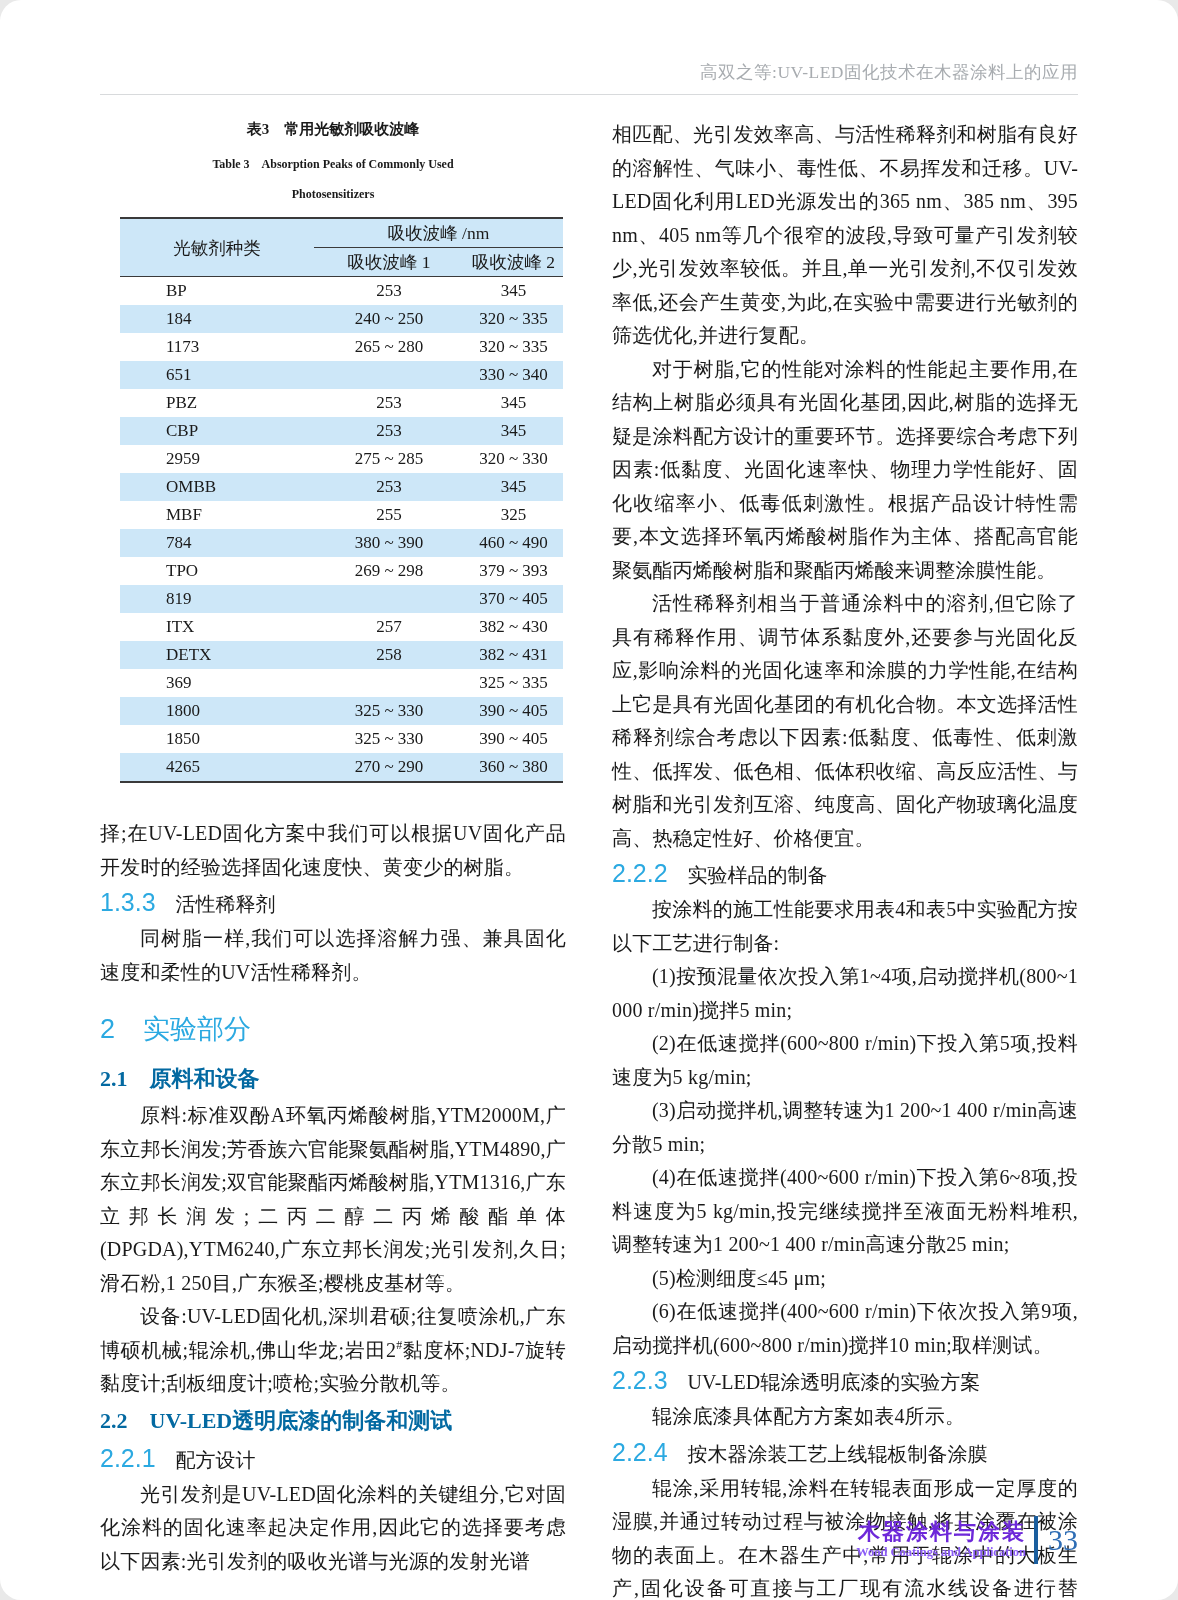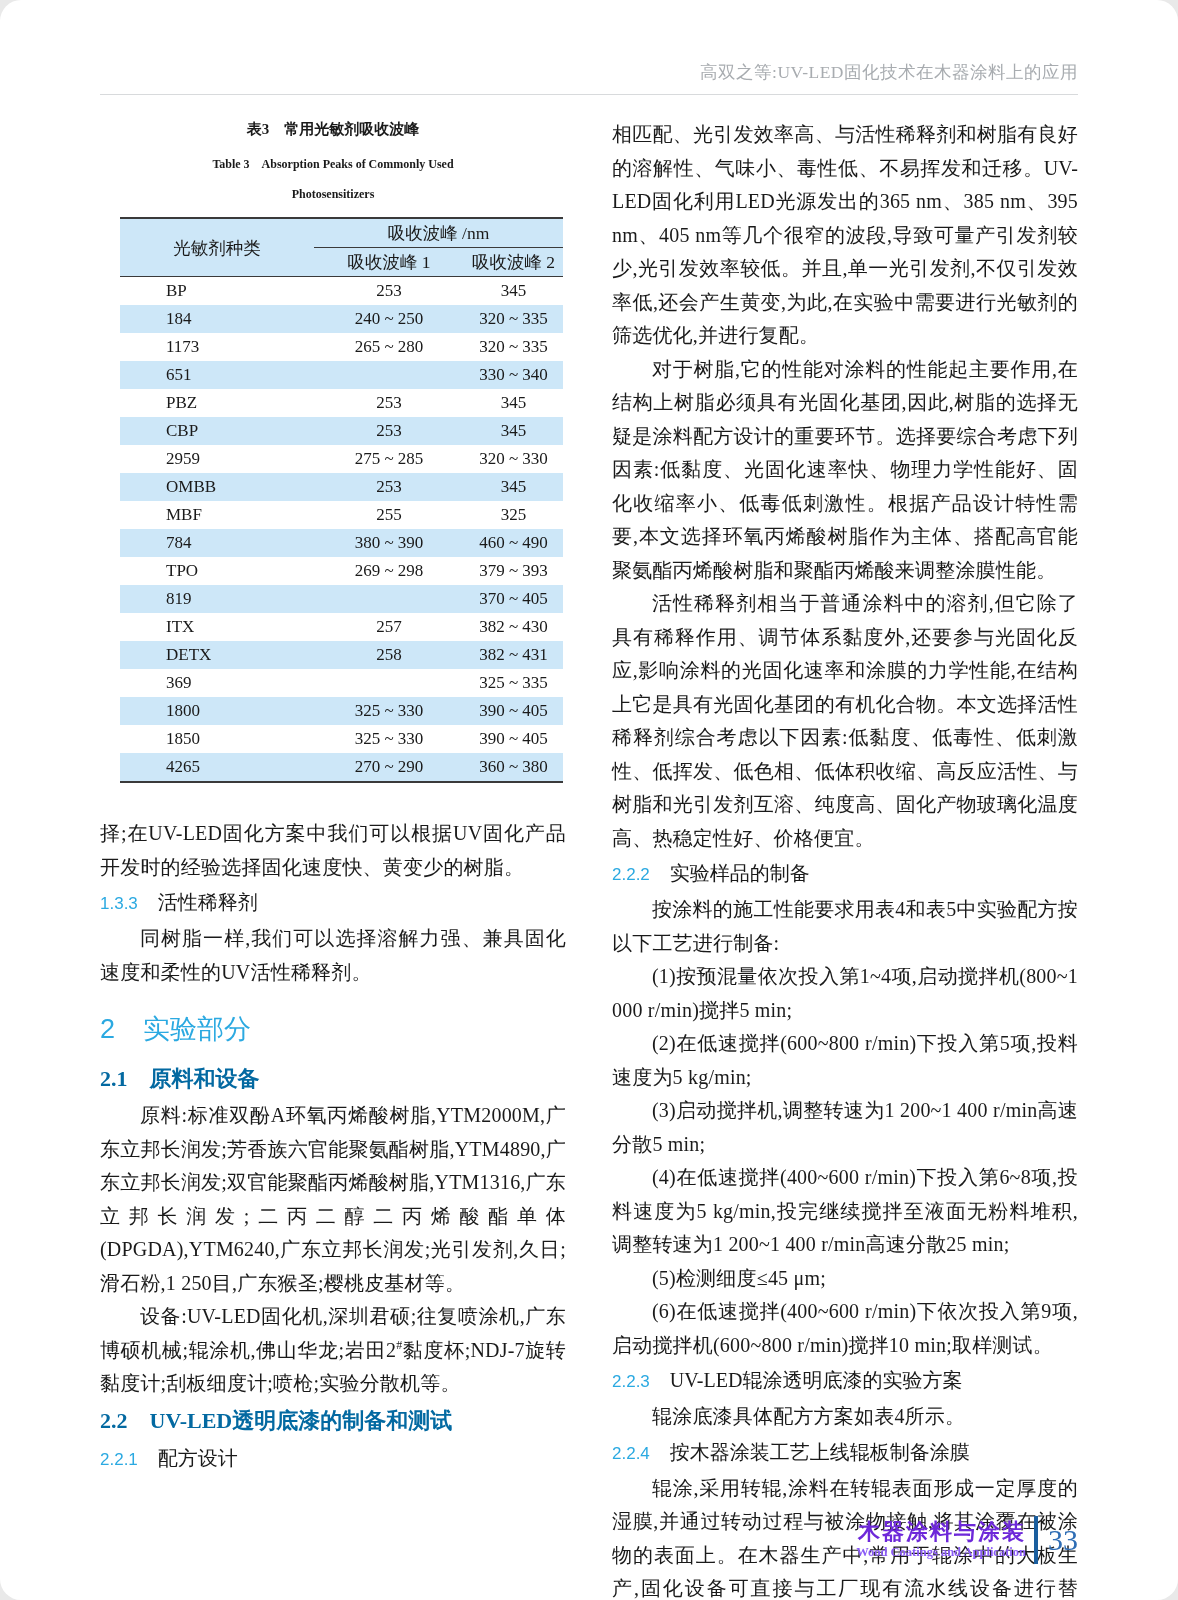--- a/index.html
+++ b/index.html
@@ -62,21 +62,21 @@
   .after-table{margin-top:34px;}
   sup.hash{font-size:12px;vertical-align:super;line-height:0;}
   
   .h3{ 
     font-size:20px;line-height:34px;margin:1px 0;
   }
   .h3 .num{
     color:#2bа9e1;
     color:#2ba9e1;
     font-family:"Liberation Sans","DejaVu Sans",sans-serif;
-    margin-right:20px;font-size:17px;
+    margin-right:20px;font-size:25px;
   }
   .h2{ 
     color:#0369a1;font-weight:bold;font-size:22px;line-height:36px;
     font-family:Liberation Serif, serif;margin:2px 0;
   }
   .h2 .num{margin-right:22px;}
   .h1{ 
     color:#2ba9e1;font-size:27px;line-height:40px;
     font-family:"Liberation Sans","DejaVu Sans",sans-serif;
     margin:20px 0 12px 0;
@@ -244,20 +244,21 @@
       <p class="para ind">原料:标准双酚A环氧丙烯酸树脂,YTM2000M,广东立邦长润发;芳香族六官能聚氨酯树脂,YTM4890,广东立邦长润发;双官能聚酯丙烯酸树脂,YTM1316,广东立邦长润发;二丙二醇二丙烯酸酯单体(DPGDA),YTM6240,广东立邦长润发;光引发剂,久日;滑石粉,1 250目,广东猴圣;樱桃皮基材等。</p>
       <p class="para ind"><span>设备:UV-LED固化机,深圳君硕;往复喷涂机,广东博硕机械;辊涂机,佛山华龙;岩田2</span><sup class="hash">#</sup><span>黏度杯;NDJ-7旋转黏度计;刮板细度计;喷枪;实验分散机等。</span></p>
 
       <div class="h2">
         <span class="num">2.2</span><span>UV-LED透明底漆的制备和测试</span>
       </div>
 
       <div class="h3">
         <span class="num">2.2.1</span><span>配方设计</span>
       </div>
+      <p class="para ind">光引发剂是UV-LED固化涂料的关键组分,它对固化涂料的固化速率起决定作用,因此它的选择要考虑以下因素:光引发剂的吸收光谱与光源的发射光谱</p>
 
     </div>
 
     <div class="col">
 
       <p class="para">相匹配、光引发效率高、与活性稀释剂和树脂有良好的溶解性、气味小、毒性低、不易挥发和迁移。UV-LED固化利用LED光源发出的365 nm、385 nm、395 nm、405 nm等几个很窄的波段,导致可量产引发剂较少,光引发效率较低。并且,单一光引发剂,不仅引发效率低,还会产生黄变,为此,在实验中需要进行光敏剂的筛选优化,并进行复配。</p>
       <p class="para ind">对于树脂,它的性能对涂料的性能起主要作用,在结构上树脂必须具有光固化基团,因此,树脂的选择无疑是涂料配方设计的重要环节。选择要综合考虑下列因素:低黏度、光固化速率快、物理力学性能好、固化收缩率小、低毒低刺激性。根据产品设计特性需要,本文选择环氧丙烯酸树脂作为主体、搭配高官能聚氨酯丙烯酸树脂和聚酯丙烯酸来调整涂膜性能。</p>
       <p class="para ind">活性稀释剂相当于普通涂料中的溶剂,但它除了具有稀释作用、调节体系黏度外,还要参与光固化反应,影响涂料的光固化速率和涂膜的力学性能,在结构上它是具有光固化基团的有机化合物。本文选择活性稀释剂综合考虑以下因素:低黏度、低毒性、低刺激性、低挥发、低色相、低体积收缩、高反应活性、与树脂和光引发剂互溶、纯度高、固化产物玻璃化温度高、热稳定性好、价格便宜。</p>
 
       <div class="h3">

